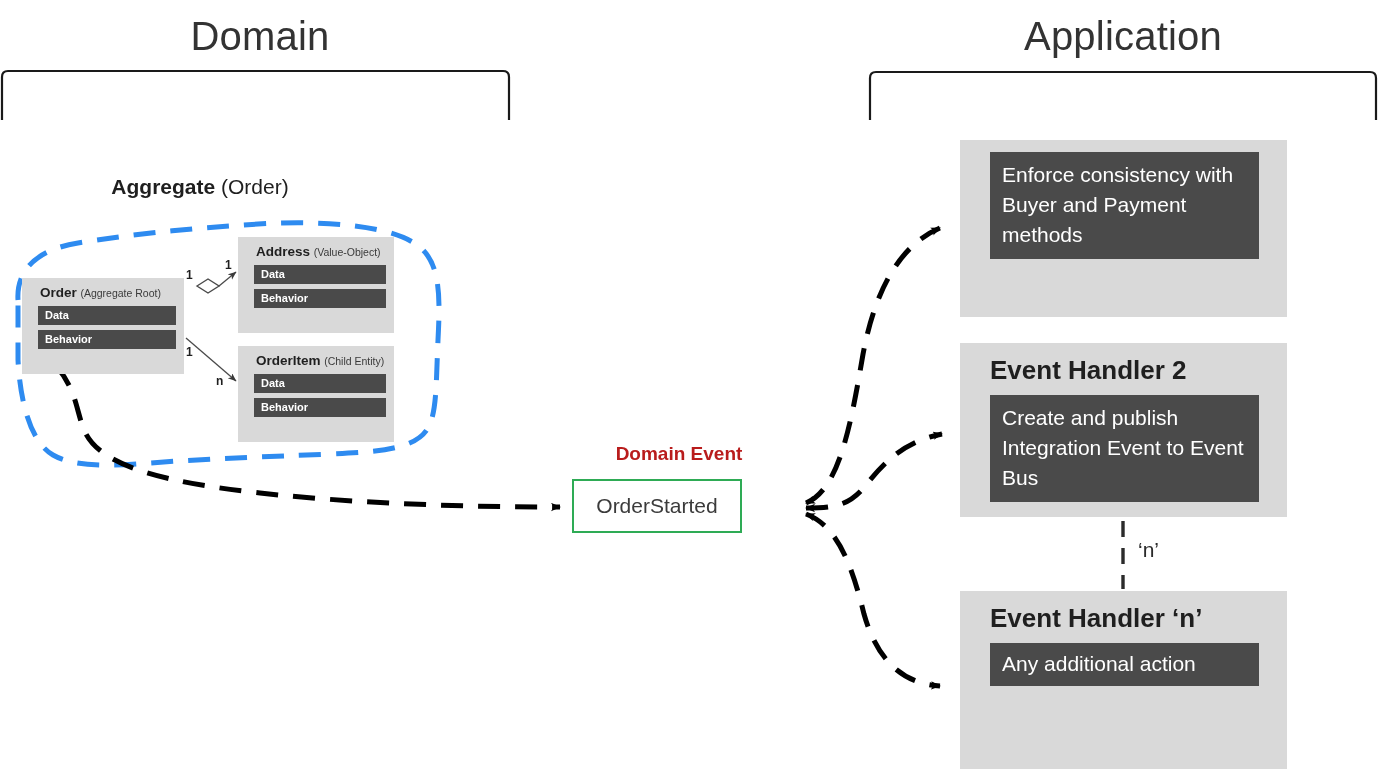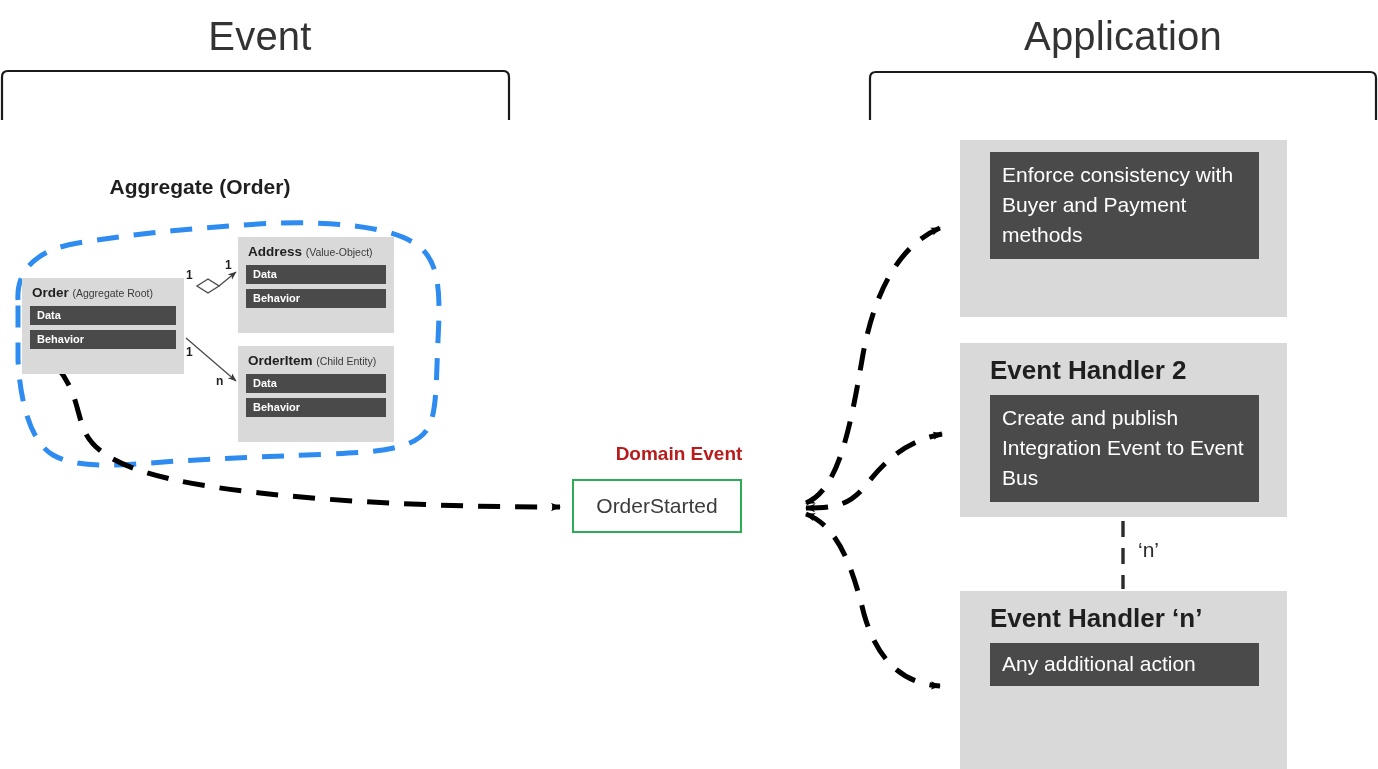--- a/index.html
+++ b/index.html
@@ -47,28 +47,28 @@
     position: absolute;
     left: 0px;
     top: 175px;
     width: 400px;
     text-align: center;
     font-size: 21px;
     white-space: nowrap;
     color: #1f1f1f;
   }
   #aggregate-title .b { font-weight: 700; }
-  #aggregate-title .n { font-weight: 700; }
+  #aggregate-title .n { font-weight: 400; }
 
   
   .class-card {
     position: absolute;
     background: #d9d9d9;
     box-sizing: border-box;
-    padding: 6px 8px 8px 8px;
+    padding: 6px 8px 8px 16px;
   }
   .class-card .card-title {
     font-size: 13px;
     color: #1f1f1f;
     white-space: nowrap;
     margin: 1px 0 5px 2px;
     line-height: 15px;
   }
   .class-card .card-title .b { font-weight: 700; font-size: 13.5px; }
   .class-card .card-title .s { font-weight: 400; font-size: 10.5px; color: #3a3a3a; }
@@ -240,21 +240,21 @@
       <path d="M806,514
                C838,526 852,566 864,614
                C878,664 906,684 940,686" fill="none" stroke="#000000" stroke-width="5" stroke-dasharray="22 15" stroke-linecap="butt" marker-end="url(#arrowBlack)" marker-start="url(#arrowBlackStart)"></path>
     </g>
 
     <g>
       <line x1="1123" y1="521" x2="1123" y2="589" stroke="#2b2b2b" stroke-width="3.4" stroke-dasharray="16 11"></line>
     </g>
   </svg>
 
-  <div class="section-title" id="domain-title">Event</div>
+  <div class="section-title" id="domain-title">Domain</div>
 
   <div class="section-title" id="app-title">Application</div>
 
   <div id="aggregate-title">
     <span class="b">Aggregate</span>
     <span class="n">(Order)</span>
   </div>
 
   <div class="class-card" id="card-order">
     <div class="card-title">

